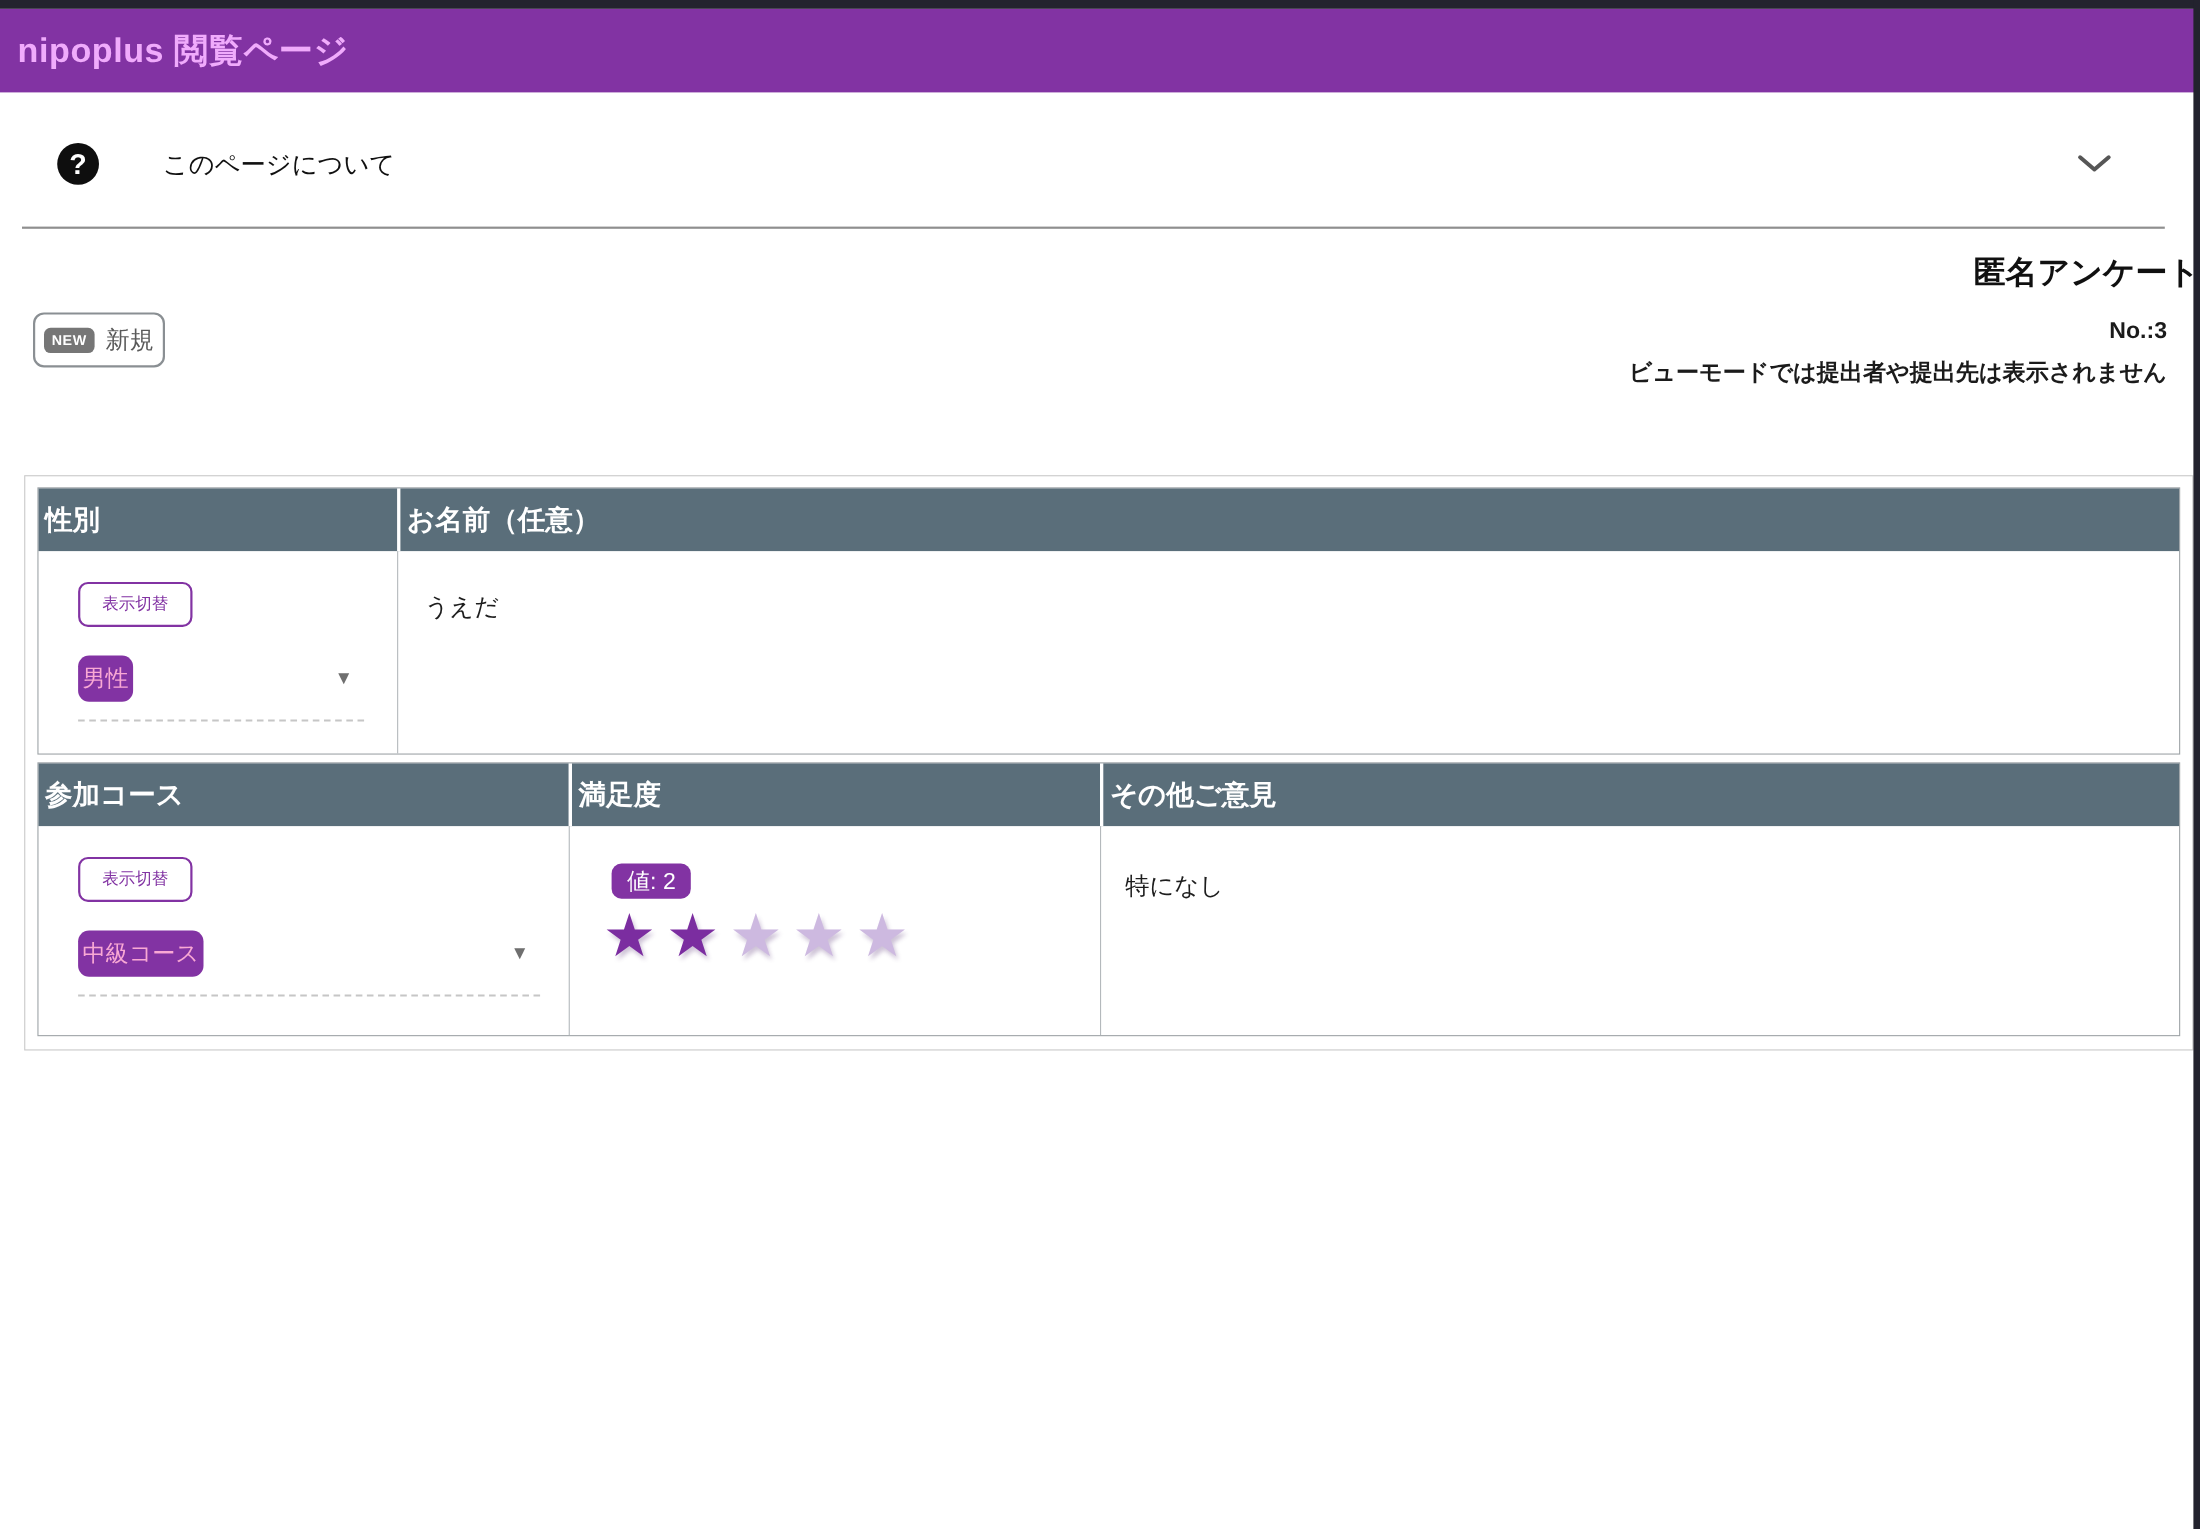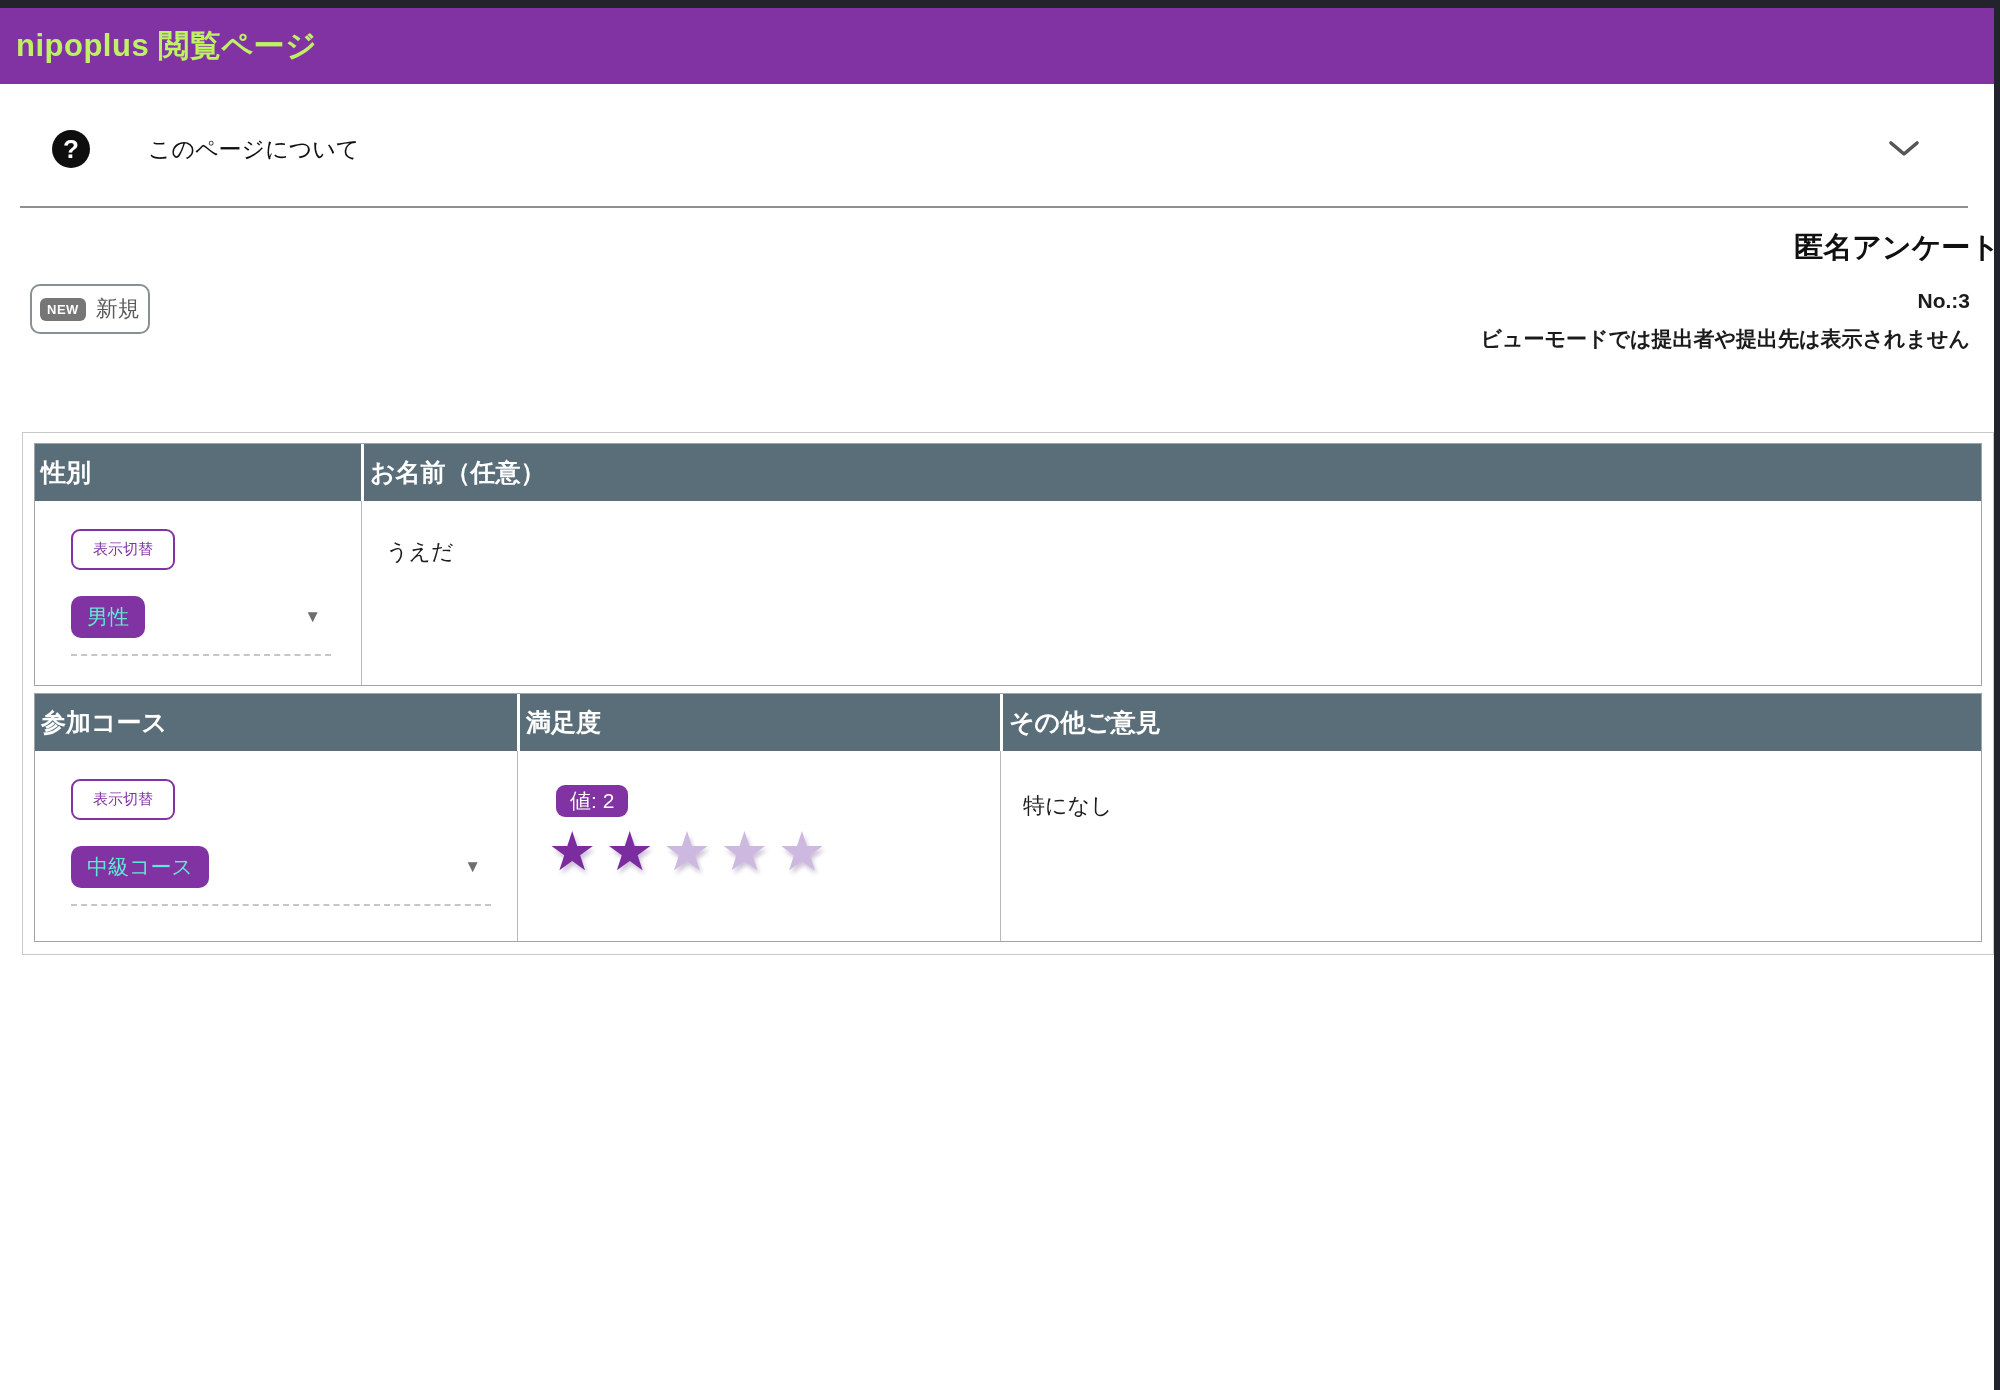--- a/index.html
+++ b/index.html
@@ -13,21 +13,21 @@
     width:2000px;height:1390px;position:relative;background:#ffffff;
     font-family:"Liberation Sans","DejaVu Sans",sans-serif;overflow:hidden;color:#1b1b1b;
   }
   
   .top-strip{position:absolute;top:0;left:0;width:2000px;height:8px;background:#23232e;z-index:8;}
   .right-strip{position:absolute;top:0;right:0;width:6px;height:1390px;background:#23232e;z-index:9;}
 
   
   .app-bar{position:absolute;top:8px;left:0;width:2000px;height:76px;background:var(--accent);
     display:flex;align-items:center;padding-left:16px;box-sizing:border-box;}
-  .app-bar-title{color:#bef264;font-size:31px;font-weight:bold;letter-spacing:0.5px;}
+  .app-bar-title{color:#f0abfc;font-size:31px;font-weight:bold;letter-spacing:0.5px;}
 
   
   .about-row{position:absolute;top:130px;left:0;width:2000px;box-sizing:border-box;
     padding:0 80px 0 52px;display:flex;align-items:center;cursor:pointer;}
   .help-icon{width:38px;height:38px;border-radius:50%;background:#0e0e0e;color:#fff;
     display:flex;align-items:center;justify-content:center;font-size:26px;font-weight:bold;flex:0 0 auto;}
   .about-label{margin-left:58px;font-size:23px;color:#101010;}
   .chevron{margin-left:auto;display:flex;align-items:center;}
 
   .divider{position:absolute;top:206px;left:20px;width:1948px;height:0;border-top:2px solid #8f8f8f;}
@@ -59,22 +59,22 @@
   .sec2 .sec-body{height:190px;}
   .bcell{position:relative;overflow:hidden;}
   .bcell + .bcell{border-left:1px solid #b4b9bc;}
 
   .toggle-btn{display:inline-block;margin:28px 0 0 36px;border:2px solid var(--accent);color:var(--accent);
     background:#ffffff;border-radius:9px;padding:9px 20px;font-size:15px;cursor:pointer;font-family:Liberation Sans, sans-serif;}
   .select-line{display:flex;align-items:center;justify-content:space-between;margin:26px 0 0 36px;
     padding:0 10px 16px 0;border-bottom:2px dashed #c6c6c6;box-sizing:border-box;cursor:pointer;}
   .select-line.gender{width:260px;}
   .select-line.course{width:420px;}
-  .pill{display:inline-block;background:var(--accent);color:#5eead4;border-radius:10px;
-    padding:7px 16px;font-size:21px;}
+  .pill{display:inline-block;background:var(--accent);color:#f9a8d4;border-radius:10px;
+    padding:7px 4px;font-size:21px;}
   .dd-arrow{color:#6f6f6f;font-size:17px;}
 
   .value-badge{display:inline-block;margin:34px 0 0 38px;background:var(--accent);color:#ffffff;
     border-radius:9px;padding:2px 14px;font-size:21px;}
   .stars{margin:2px 0 0 30px;font-size:54px;letter-spacing:9px;line-height:1.2;white-space:nowrap;}
   .star{text-shadow:2px 4px 4px rgba(80,40,110,0.28);}
   .star.filled{color:var(--star-filled);}
   .star.empty{color:var(--star-empty);}
 
   .cell-text{display:block;margin:36px 0 0 24px;font-size:22px;color:#1d1d1d;}

